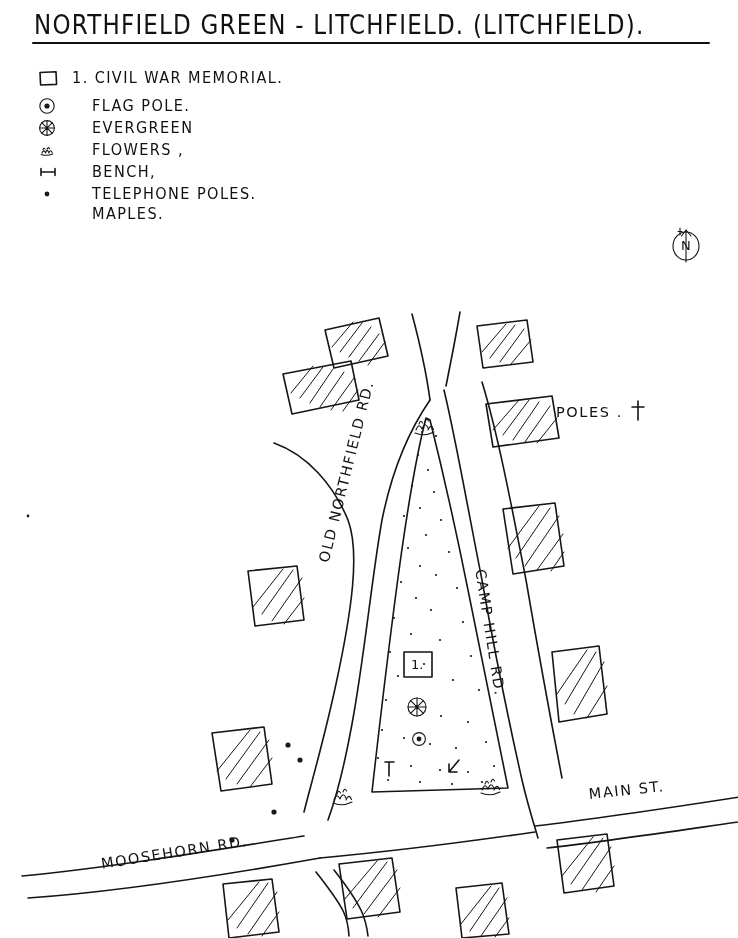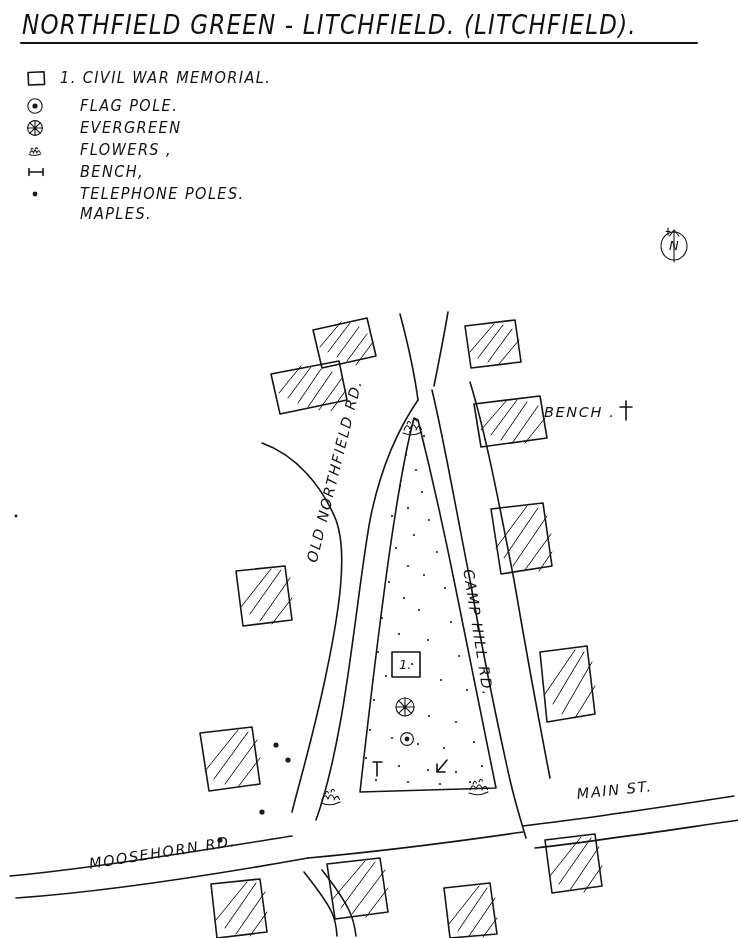--- a/index.html
+++ b/index.html
@@ -10,24 +10,23 @@
   body {
     width: 738px;
     height: 938px;
     position: relative;
     overflow: hidden;
     font-family: "Liberation Sans", sans-serif;
     color: #111111;
   }
   #sheet {
     position: absolute;
-    left: 4px; top: 0;
+    left: 16px; top: 0;
     width: 650px;
     height: 938px;
-    font-style: italic;
   }
   
   .title {
     position: absolute;
     left: 18px;
     top: 10px;
     font-size: 23px;
     letter-spacing: 1.2px;
     white-space: nowrap;
     font-family: "DejaVu Sans", sans-serif;
@@ -439,21 +438,21 @@
           <path d="M555 884 L587 838"></path>
         <path d="M566 890 L595 847"></path>
           <path d="M580 892 L598 866"></path>
       </g>
     </g>
 
     <circle class="dotfill" cx="12" cy="516" r="1.4"></circle>
 
   </svg>
 
-  <div class="map-label" style="left:540px; top:404px;">BENCH .</div>
+  <div class="map-label" style="left:540px; top:404px;">POLES .</div>
 
   <div style="position:absolute; left:613px; top:398px;">
     <svg width="18" height="24" viewBox="0 0 18 24">
       <path class="ink" d="M9 3 L9 22 M3 9 L15 9"></path>
     </svg>
   </div>
 
   <div class="map-label vert-label" style="left:300px; top:560px; transform: rotate(-76deg);">OLD  NORTHFIELD  RD.</div>
 
   <div class="map-label vert-label" style="left:472px; top:568px; transform: rotate(81deg);">CAMP  HILL  RD.</div>

